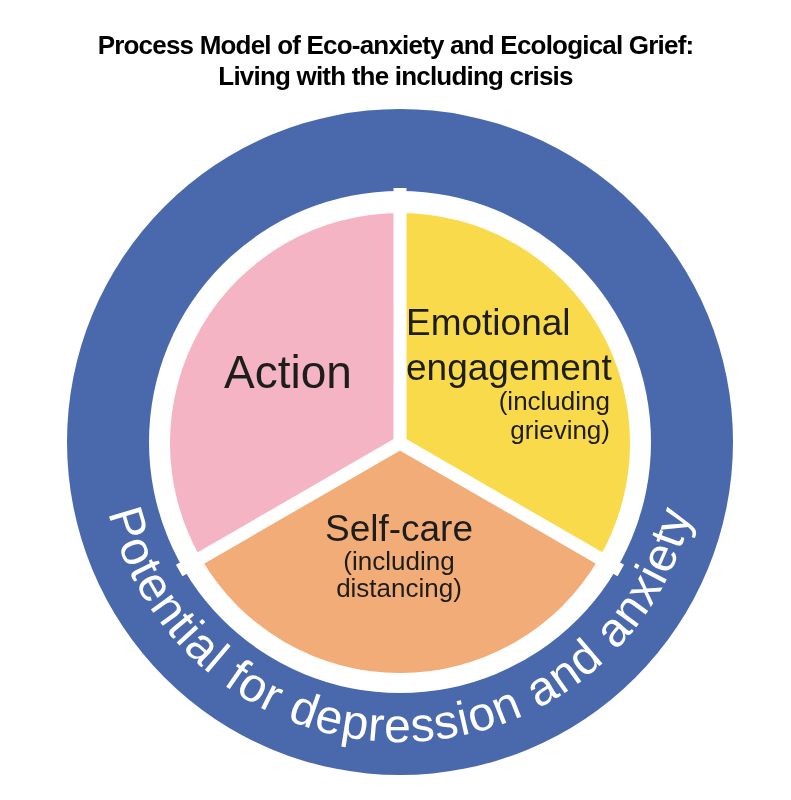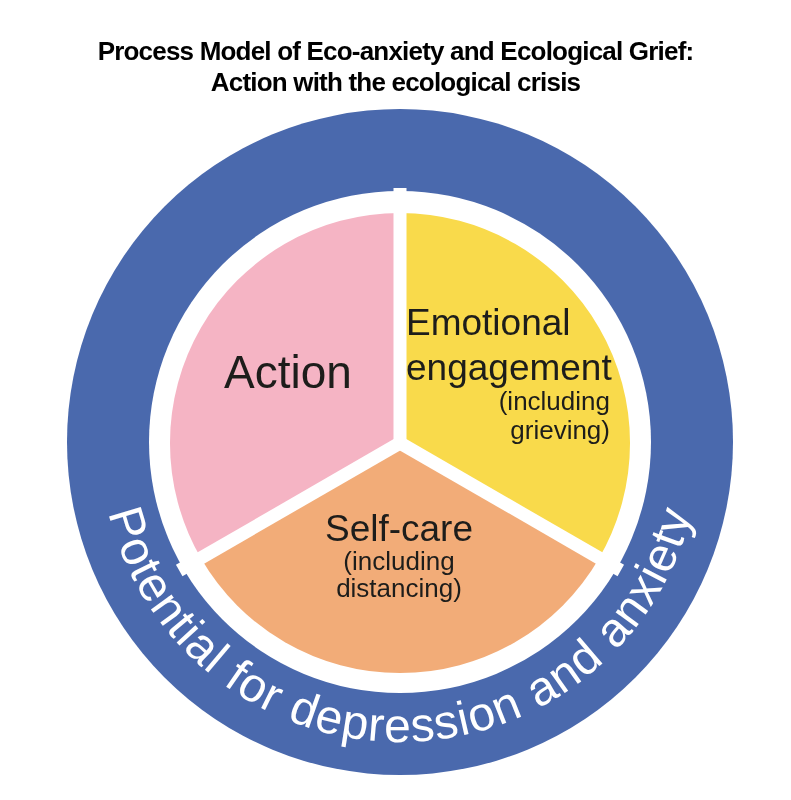--- a/index.html
+++ b/index.html
@@ -10,21 +10,21 @@
   .stage {
     position: relative;
     width: 791px;
     height: 800px;
     background: #ffffff;
     overflow: hidden;
     font-family: "Liberation Sans", sans-serif;
   }
   .title {
     position: absolute;
-    top: 36px;
+    top: 30px;
     left: 0;
     right: 0;
     text-align: center;
     font-size: 26px;
     font-weight: 800;
     letter-spacing: -0.8px;
     line-height: 1.18;
     color: #000000;
   }
   .title .line { display: block; }
@@ -57,21 +57,21 @@
     stroke-linecap: butt;
   }
 </style>
 </head>
 <body>
 
 <div class="stage">
 
   <div class="title">
     <span class="line">Process Model of Eco-anxiety and Ecological Grief:</span>
-    <span class="line">Action with the ecological crisis</span>
+    <span class="line">Living with the including crisis</span>
   </div>
 
   <svg class="diagram" width="791" height="800" viewBox="0 0 791 800">
 
     <circle cx="400" cy="442" r="333" fill="#4a69ad"></circle>
 
     <circle cx="400" cy="442" r="251" fill="#ffffff"></circle>
 
     <path d="M 400 443 L 200.8 558 A 230 230 0 0 1 400 213 Z" fill="#f5b4c4"></path>
     <path d="M 400 443 L 400 213 A 230 230 0 0 1 599.2 558 Z" fill="#f9da4b"></path>

